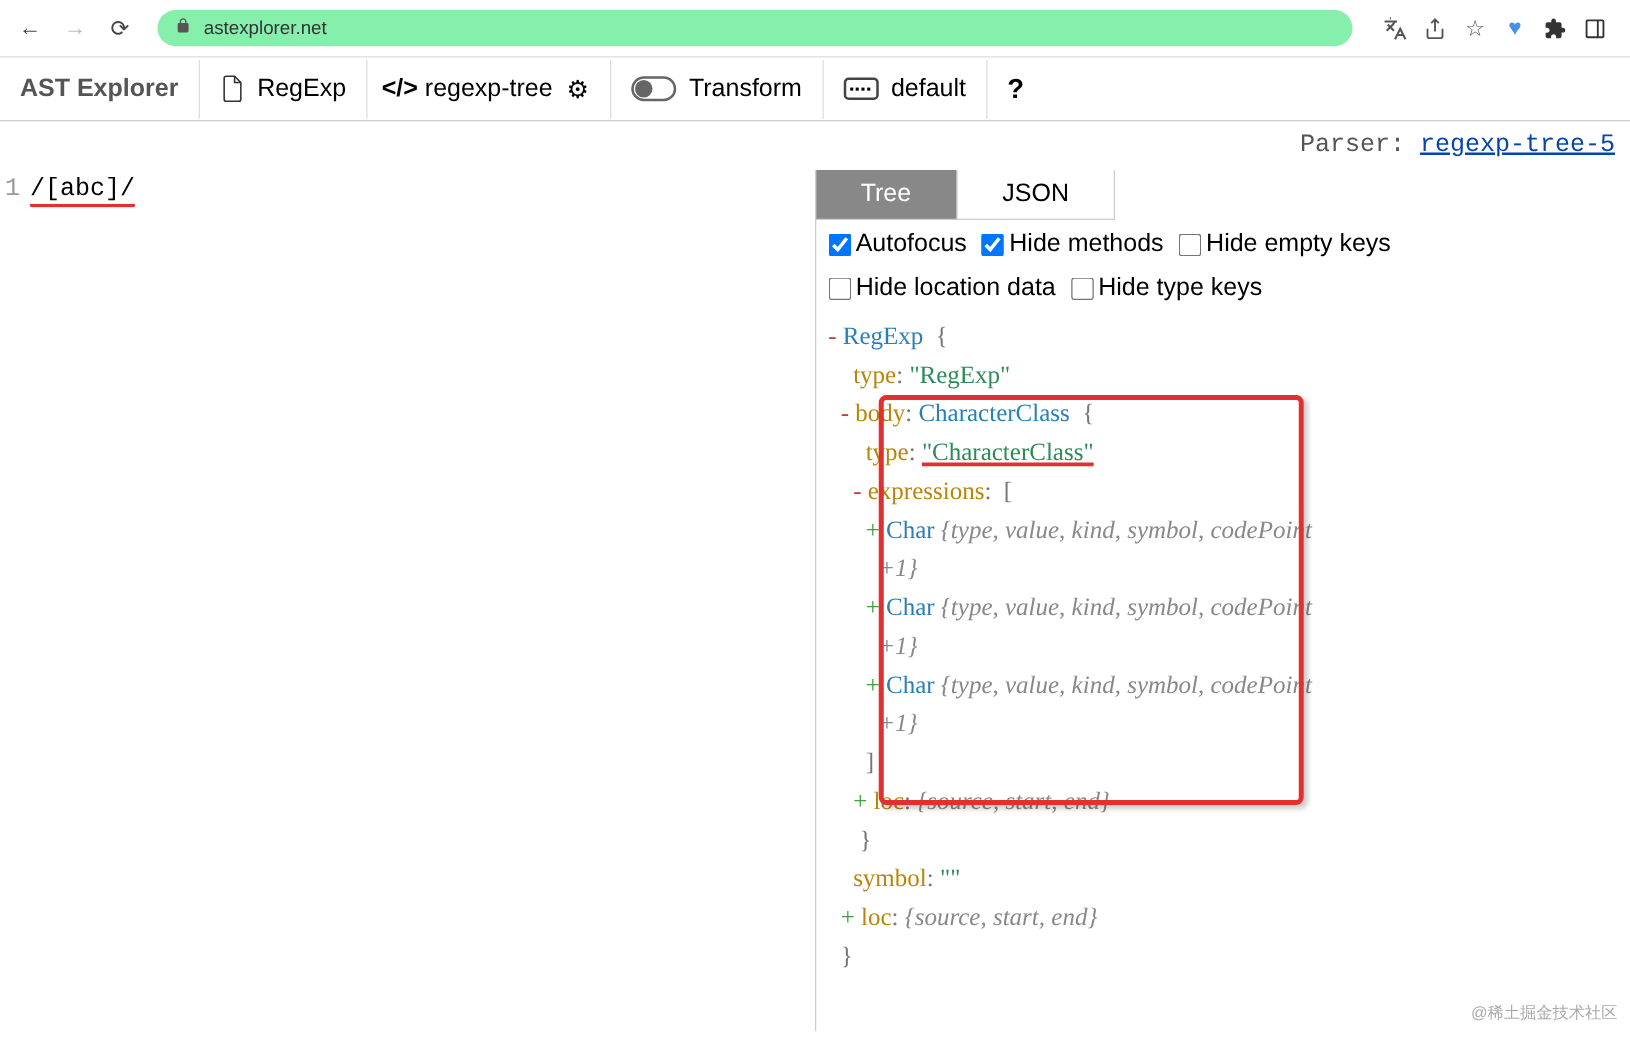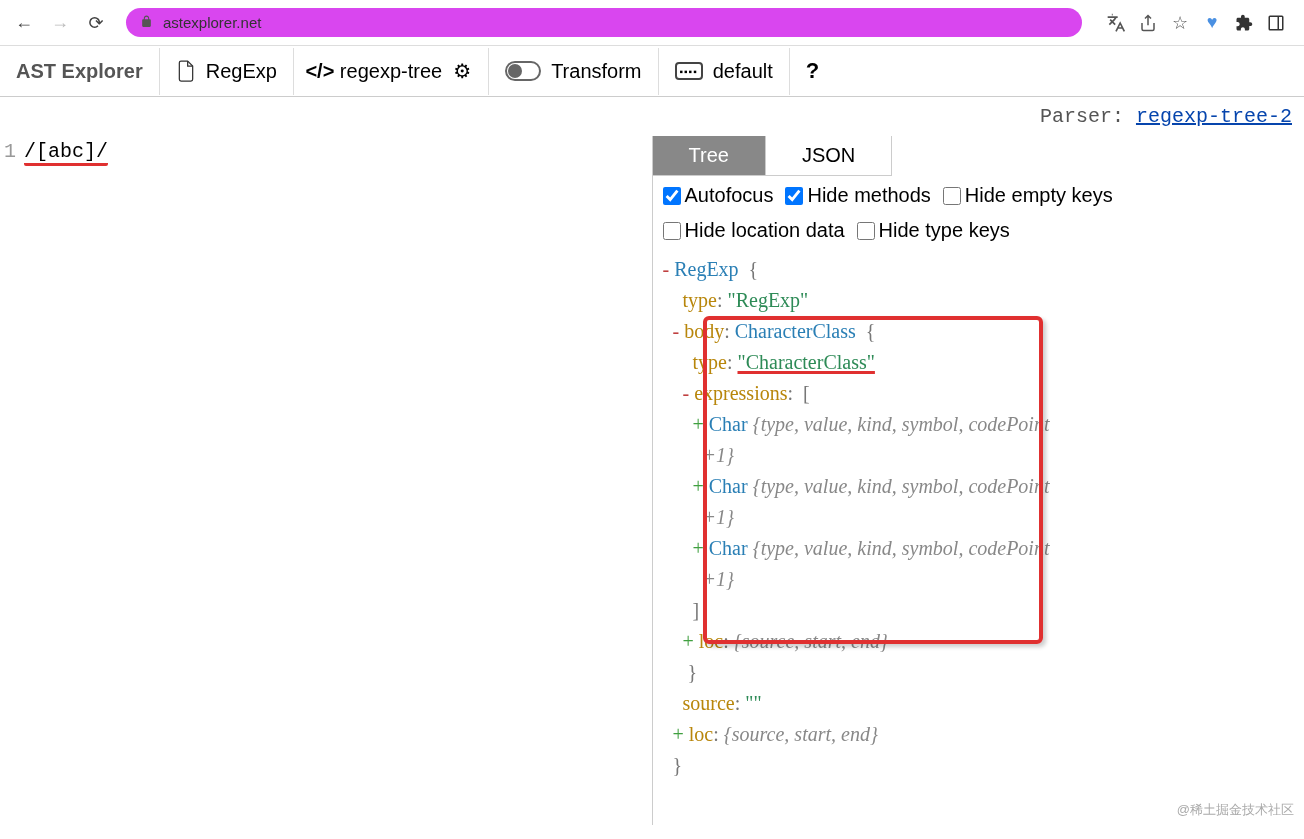--- a/index.html
+++ b/index.html
@@ -2,21 +2,21 @@
 <html><head>
   <meta charset="utf-8">
   <style>
     * { margin: 0; padding: 0; box-sizing: border-box; }
     body { font-family: -apple-system, BlinkMacSystemFont, "Segoe UI", Helvetica, sans-serif; font-size: 14px; background: #fff; overflow: hidden; }
     
     
     .browser-bar { display: flex; align-items: center; padding: 8px 10px; border-bottom: 1px solid #ddd; gap: 8px; }
     .nav-btn { width: 28px; height: 28px; display: inline-flex; align-items: center; justify-content: center; cursor: pointer; font-size: 18px; color: #444; }
     .nav-btn.disabled { color: #bbb; }
-    .url-bar { flex: 1; display: flex; align-items: center; background: #d946ef; border-radius: 20px; padding: 6px 14px; margin: 0 8px; font-size: 15px; color: #333; }
+    .url-bar { flex: 1; display: flex; align-items: center; background: #86efac; border-radius: 20px; padding: 6px 14px; margin: 0 8px; font-size: 15px; color: #333; }
     .url-bar .lock { margin-right: 10px; color: #555; }
     .ext-icons { display: flex; gap: 12px; align-items: center; padding: 0 8px; }
     .ext-icon { width: 20px; height: 20px; display: inline-flex; align-items: center; justify-content: center; font-size: 18px; color: #555; }
     
     
     .toolbar { display: flex; align-items: center; border-bottom: 1px solid #ccc; font-family: Liberation Sans, sans-serif; font-size: 20px; }
     .tool-item { padding: 12px 16px; display: flex; align-items: center; gap: 10px; border-right: 1px solid #ddd; cursor: pointer; }
     .tool-item.logo { font-weight: bold; color: #555; }
     .tool-icon { width: 20px; height: 20px; display: inline-flex; align-items: center; justify-content: center; font-size: 20px; }
     .switch { width: 36px; height: 20px; border: 2px solid #666; border-radius: 10px; position: relative; display: inline-block; }
@@ -125,21 +125,21 @@
   <div class="tool-item">
     <span class="kbd-icon">▪▪▪▪</span>
     <span>default</span>
   </div>
   <div class="tool-item" style="border-right:0;">
     <span class="help-icon">?</span>
   </div>
 </div>
 
 <div class="parser-line">
-  <span>Parser: </span><a class="link">regexp-tree-2</a>
+  <span>Parser: </span><a class="link">regexp-tree-5</a>
 </div>
 
 <div class="main">
 
   <div class="editor-pane">
     <div class="editor-line">
       <span class="line-num">1</span>
       <span class="line-content underline-red">/[abc]/</span>
     </div>
   </div>
@@ -181,19 +181,19 @@
 <div class="tree-line">    <span class="minus">-</span> <span class="key">expressions</span><span class="punct">:</span>  <span class="punct">[</span></div>
 <div class="tree-line">      <span class="plus">+</span> <span class="nodeType">Char</span> <span class="preview">{type, value, kind, symbol, codePoint</span></div>
 <div class="tree-line">        <span class="preview">+1}</span></div>
 <div class="tree-line">      <span class="plus">+</span> <span class="nodeType">Char</span> <span class="preview">{type, value, kind, symbol, codePoint</span></div>
 <div class="tree-line">        <span class="preview">+1}</span></div>
 <div class="tree-line">      <span class="plus">+</span> <span class="nodeType">Char</span> <span class="preview">{type, value, kind, symbol, codePoint</span></div>
 <div class="tree-line">        <span class="preview">+1}</span></div>
 <div class="tree-line">      <span class="punct">]</span></div>
 <div class="tree-line">    <span class="plus">+</span> <span class="key">loc</span><span class="punct">:</span> <span class="preview">{source, start, end}</span></div>
 <div class="tree-line">     <span class="punct">}</span></div>
-<div class="tree-line">    <span class="key">source</span><span class="punct">:</span> <span class="str">""</span></div>
+<div class="tree-line">    <span class="key">symbol</span><span class="punct">:</span> <span class="str">""</span></div>
 <div class="tree-line">  <span class="plus">+</span> <span class="key">loc</span><span class="punct">:</span> <span class="preview">{source, start, end}</span></div>
 <div class="tree-line">  <span class="punct">}</span></div>
     </div>
     <div class="watermark">@稀土掘金技术社区</div>
   </div>
 </div>
 
 </body></html>

